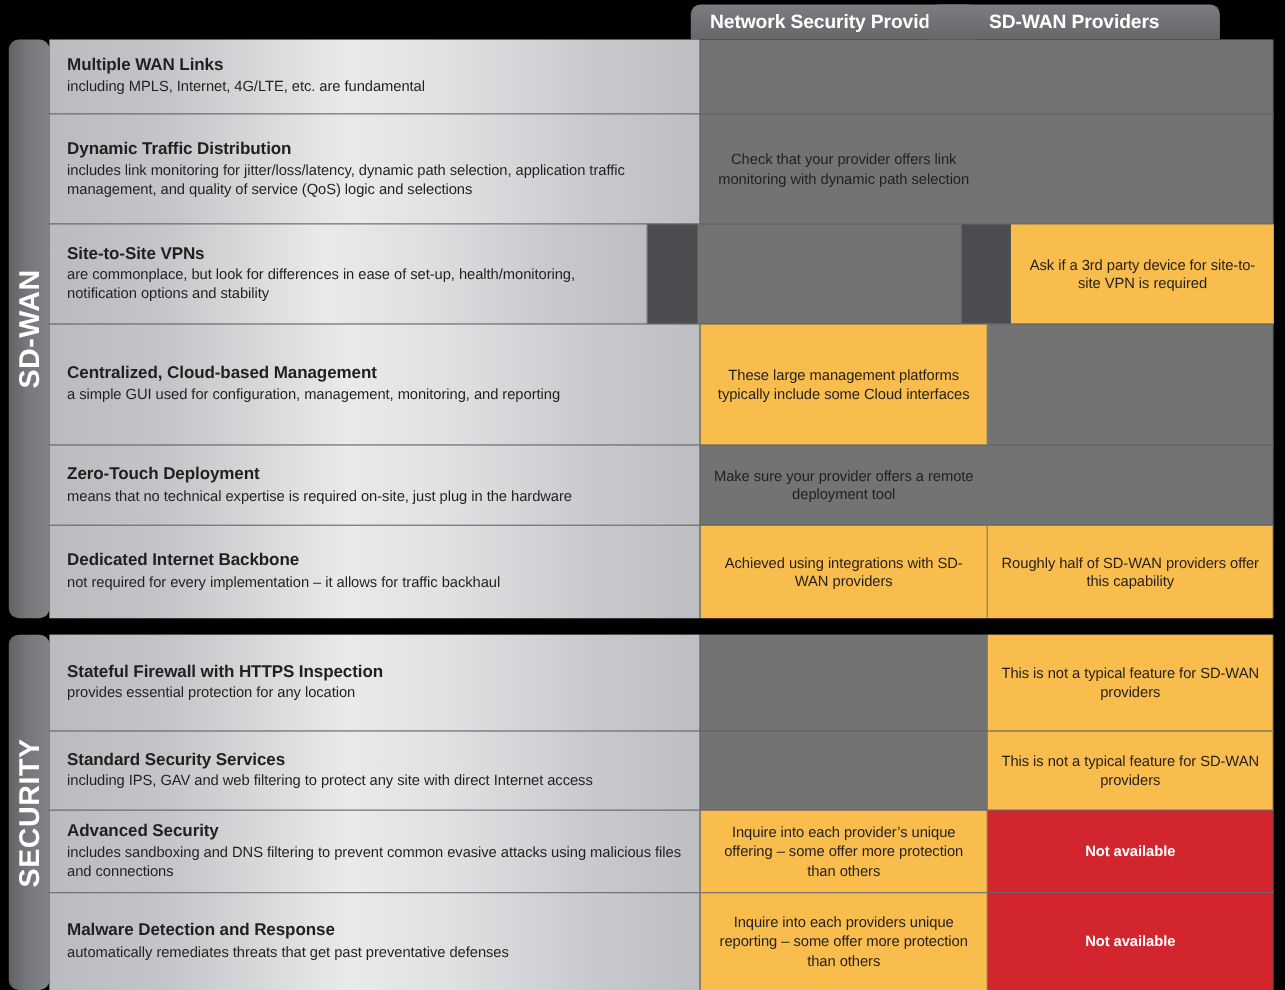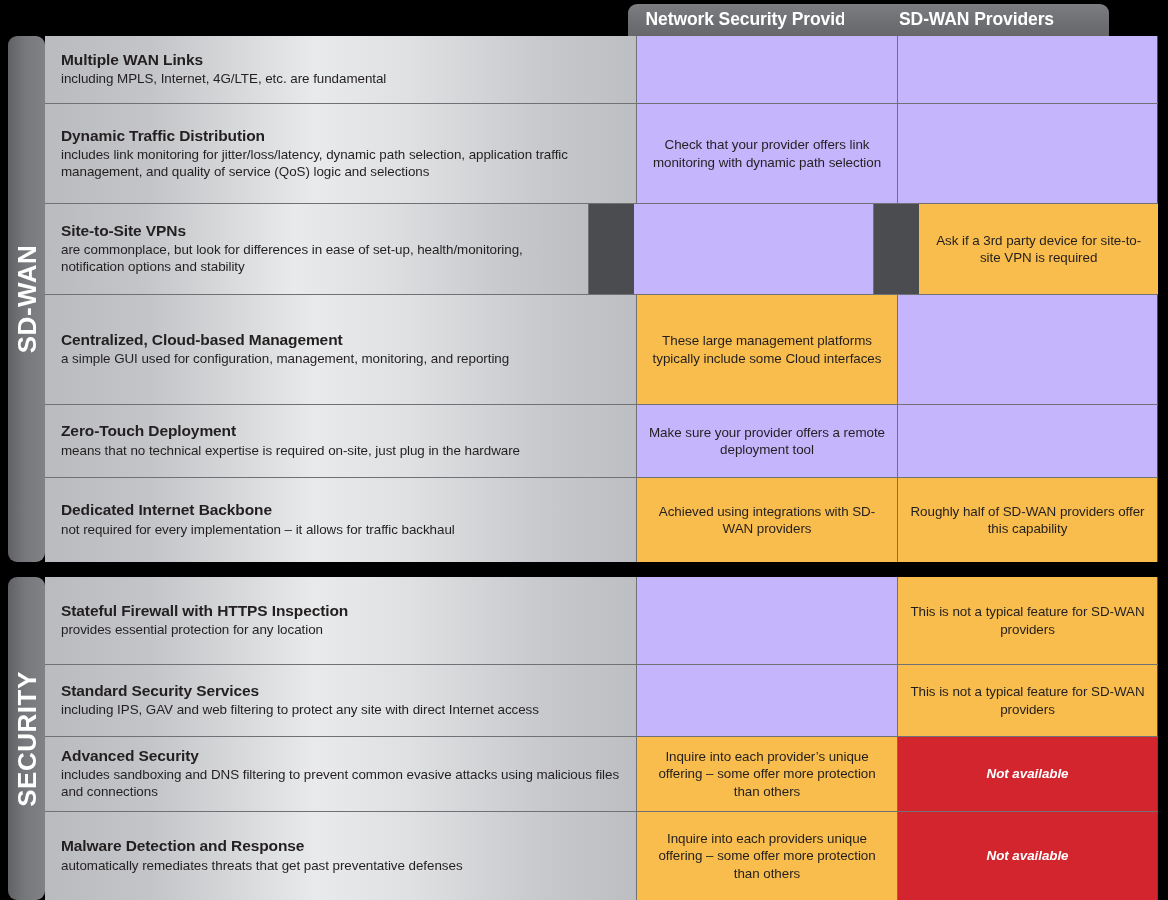--- a/index.html
+++ b/index.html
@@ -129,23 +129,23 @@
     text-align: center;
     font-size: 13.4px;
     line-height: 1.3;
     color: #231f20;
     padding: 4px 12px;
     letter-spacing: -0.05px;
   }
   .cell-nsp   { width: 261px; border-right: 1px solid #6f7174; }
   .cell-sdwan { width: 259px; }
 
-  .v-green  { background: #c4b5fd; }
+  .v-green  { background: #737373; }
   .v-orange { background: #f8bd4c; }
-  .v-red    { background: #d2252e; color: #ffffff; font-weight: bold; font-style: italic; }
+  .v-red    { background: #d2252e; color: #ffffff; font-weight: bold; }
 
   
   .h-r1 { height: 68px; }
   .h-r2 { height: 100px; }
   .h-r3 { height: 91px; gap: 45px; }
   .h-r4 { height: 110px; }
   .h-r5 { height: 73px; }
   .h-r6 { height: 84px; }
   
   .h-s1 { height: 88px; }
@@ -256,19 +256,19 @@
       </div>
       <div class="cell-val cell-nsp v-orange">Inquire into each provider’s unique offering – some offer more protection than others</div>
       <div class="cell-val cell-sdwan v-red">Not available</div>
     </div>
 
     <div class="grid-row h-s4">
       <div class="cell-desc">
         <div class="desc-title">Malware Detection and Response</div>
         <div class="desc-sub">automatically remediates threats that get past preventative defenses</div>
       </div>
-      <div class="cell-val cell-nsp v-orange">Inquire into each providers unique offering – some offer more protection than others</div>
+      <div class="cell-val cell-nsp v-orange">Inquire into each providers unique reporting – some offer more protection than others</div>
       <div class="cell-val cell-sdwan v-red">Not available</div>
     </div>
 
   </div>
 
 </div>
 
 </body></html>

